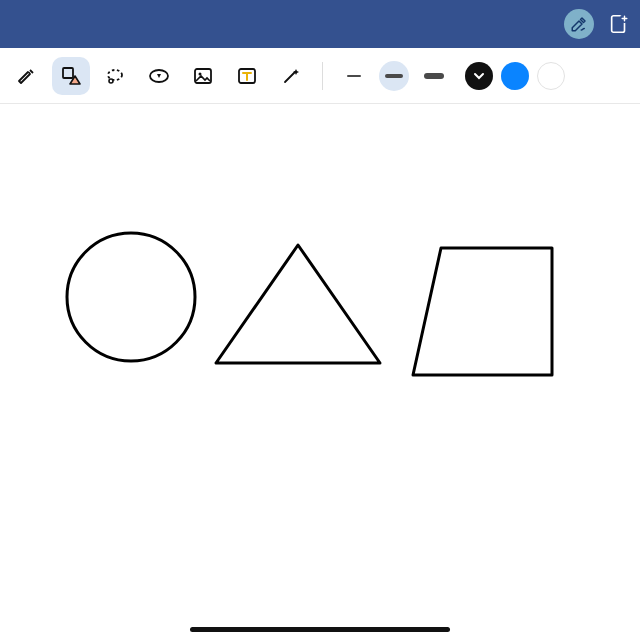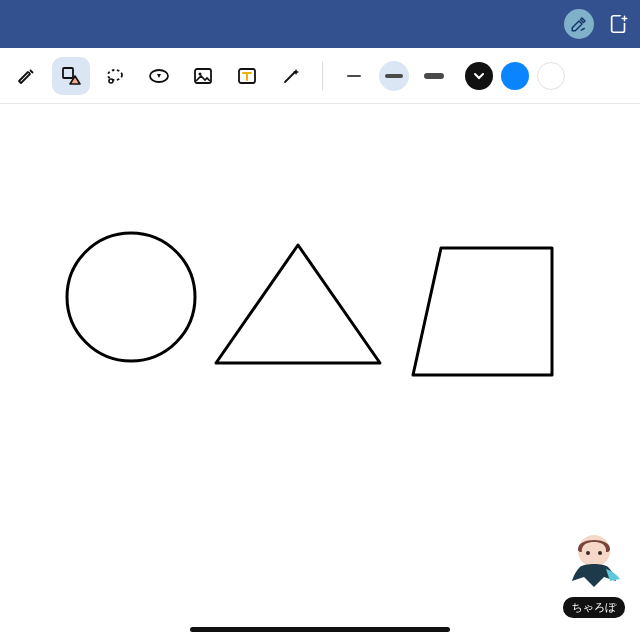--- a/index.html
+++ b/index.html
@@ -175,30 +175,17 @@
 
   <div class="canvas">
     <svg viewBox="0 0 640 536">
       <g fill="none" stroke="#000" stroke-width="3" stroke-linejoin="round">
         <circle cx="131" cy="193" r="64"></circle>
         <polygon points="298,141 216,259 380,259"></polygon>
         <polygon points="441,144 552,144 552,271 413,271"></polygon>
       </g>
     </svg>
 
-    <div class="avatar-badge">
-      <div class="avatar-circle">
-        <svg width="64" height="64" viewBox="0 0 64 64">
-          <circle cx="32" cy="22" r="16" fill="#f5d8c8"></circle>
-          <path d="M16 20c0-12 32-12 32 0 0 4-4 3-4 3s2-10-12-10-12 10-12 10-4 1-4-3z" fill="#79443b"></path>
-          <circle cx="26" cy="24" r="2" fill="#3a2a22"></circle>
-          <circle cx="38" cy="24" r="2" fill="#3a2a22"></circle>
-          <path d="M18 38c-6 6-8 14-8 14l12-4 10 10 10-10 12 4s-2-8-8-14c-4-4-24-4-28 0z" fill="#1d3a4a"></path>
-          <path d="M44 40c8 2 14 10 14 10l-10 2z" fill="#5ec8d8"></path>
-        </svg>
-      </div>
-      <div class="avatar-label">ちゃろぽ</div>
-    </div>
 
     <div class="home-indicator"></div>
   </div>
 
 </div>
 
 </body></html>

